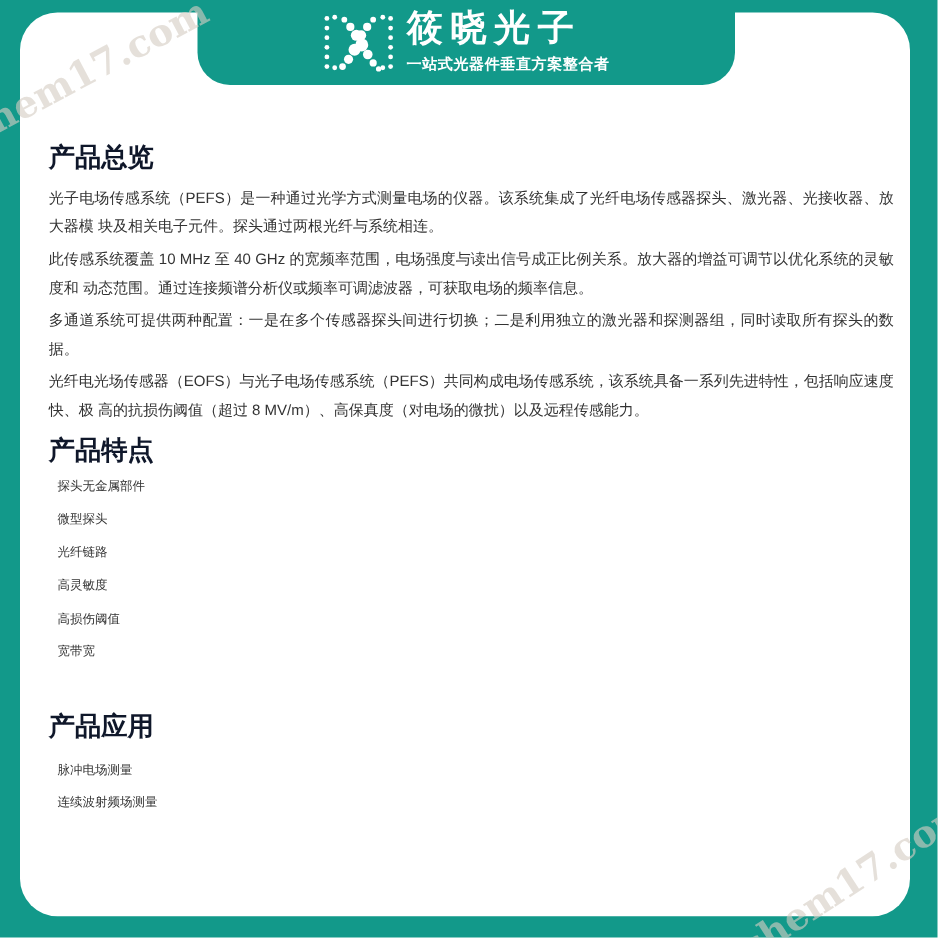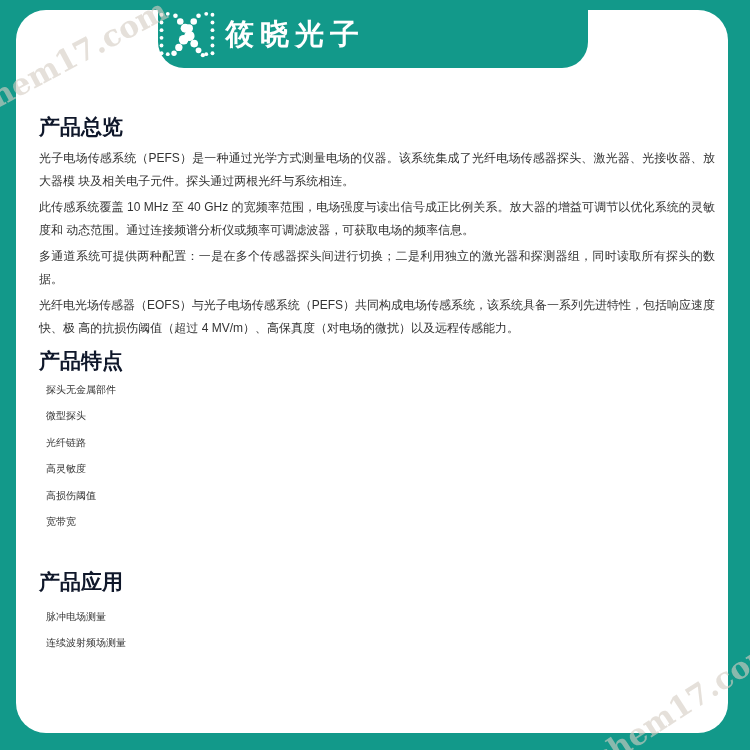--- a/index.html
+++ b/index.html
@@ -11,21 +11,21 @@
   .card {
     position:absolute; left:16px; top:10px;
     width:712px; height:723px;
     background:#ffffff; border-radius:30px;
   }
   .header-tab {
     position:absolute; left:158px; top:0;
     width:430px; height:68px;
     background:#12998a;
     border-radius:0 0 26px 26px;
-    display:flex; align-items:center; justify-content:flex-start; gap:9px;
+    display:flex; align-items:center; justify-content:center; gap:9px;
     z-index:2;
   }
   .logo-icon svg { width:58px; height:50px; display:block; }
   .logo-text { display:flex; flex-direction:column; }
   .logo-title {
     color:#ffffff; font-size:29px; font-weight:bold;
     letter-spacing:6px; line-height:1; white-space:nowrap;
   }
   .logo-tagline {
     color:#ffffff; font-size:12px; font-weight:bold;
@@ -100,30 +100,31 @@
         <circle cx="42" cy="7" r="2.4"></circle>
           <circle cx="37" cy="13" r="3.4"></circle>
         <circle cx="32" cy="20" r="4.2"></circle>
         <circle cx="26.5" cy="32" r="5"></circle>
           <circle cx="21.5" cy="40" r="3.8"></circle>
         <circle cx="16.5" cy="46" r="2.8"></circle>
       </svg>
     </span>
     <span class="logo-text">
       <span class="logo-title">筱晓光子</span>
+      <span class="logo-tagline">一站式光器件垂直方案整合者</span>
     </span>
   </div>
 
   <div class="content">
 
     <h2 class="section-heading">产品总览</h2>
     <p class="body-para">光子电场传感系统（PEFS）是一种通过光学方式测量电场的仪器。该系统集成了光纤电场传感器探头、激光器、光接收器、放大器模 块及相关电子元件。探头通过两根光纤与系统相连。</p>
     <p class="body-para">此传感系统覆盖 10 MHz 至 40 GHz 的宽频率范围，电场强度与读出信号成正比例关系。放大器的增益可调节以优化系统的灵敏度和 动态范围。通过连接频谱分析仪或频率可调滤波器，可获取电场的频率信息。</p>
     <p class="body-para">多通道系统可提供两种配置：一是在多个传感器探头间进行切换；二是利用独立的激光器和探测器组，同时读取所有探头的数据。</p>
-    <p class="body-para">光纤电光场传感器（EOFS）与光子电场传感系统（PEFS）共同构成电场传感系统，该系统具备一系列先进特性，包括响应速度快、极 高的抗损伤阈值（超过 4 MV/m）、高保真度（对电场的微扰）以及远程传感能力。</p>
+    <p class="body-para">光纤电光场传感器（EOFS）与光子电场传感系统（PEFS）共同构成电场传感系统，该系统具备一系列先进特性，包括响应速度快、极 高的抗损伤阈值（超过 8 MV/m）、高保真度（对电场的微扰）以及远程传感能力。</p>
 
     <h2 class="section-heading features">产品特点</h2>
     <ul class="plain-list">
       <li>探头无金属部件</li>
       <li>微型探头</li>
       <li>光纤链路</li>
       <li>高灵敏度</li>
       <li>高损伤阈值</li>
       <li>宽带宽</li>
     </ul>

